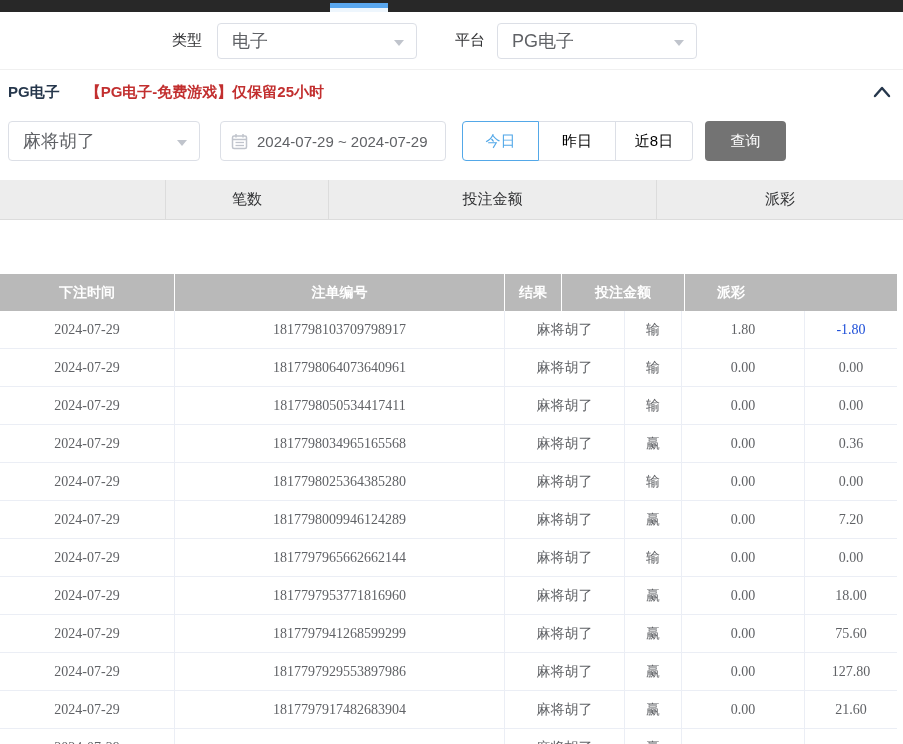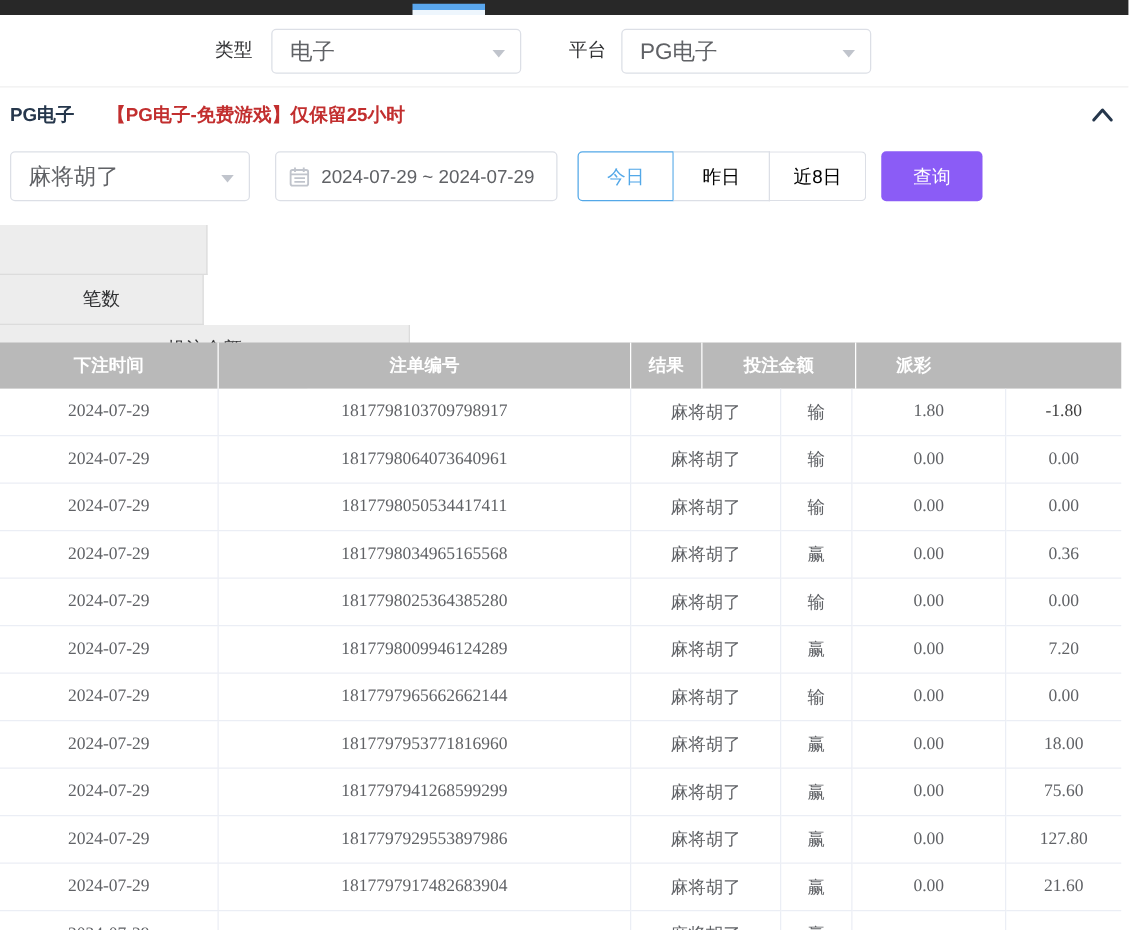--- a/index.html
+++ b/index.html
@@ -45,47 +45,47 @@
     border:1px solid #dcdfe6; border-radius:4px; display:flex; align-items:center;
     padding-left:36px; font-size:15px; color:#606266; cursor:text; }
   .cal-icon { position:absolute; left:10px; top:11px; }
   .btn-group { display:flex; margin-left:16px; }
   .qbtn { width:77px; height:40px; background:#fff; border:1px solid #dcdfe6;
     border-left-width:0; font-size:15px; color:#000000; display:flex;
     align-items:center; justify-content:center; cursor:pointer; }
   .qbtn:first-child { border-left-width:1px; border-radius:4px 0 0 4px; }
   .qbtn:last-child { border-radius:0 4px 4px 0; }
   .qbtn.active { border:1px solid #53a8e8; color:#53a8e8; }
-  .search-btn { margin-left:12px; width:81px; height:40px; background:#8b5cf6;
+  .search-btn { margin-left:12px; width:81px; height:40px; background:#737373;
     border:none; border-radius:4px; color:#fff; font-size:15px; display:flex;
     align-items:center; justify-content:center; cursor:pointer; }
 
   
   .summary { position:absolute; left:0; top:180px; width:903px; font-size:15px; }
-  .sum-row { display:flex;flex-direction:column; }
+  .sum-row { display:flex; }
   .sum-cell { display:flex; align-items:center; justify-content:center; }
   .sum-head .sum-cell { height:40px; background:#ededed; color:#303133;
     border-right:1px solid #dcdcdc; border-bottom:1px solid #dcdcdc; }
   .sum-head .sum-cell:last-child { border-right:none; }
   .sum-body .sum-cell { height:42px; background:#fff; color:#303133;
     border-right:1px solid #e8e8e8; border-bottom:1px solid #e8e8e8; }
   .sum-body .sum-cell:last-child { border-right:none; }
   .sc0 { width:166px; } .sc1 { width:163px; } .sc2 { width:328px; } .sc3 { width:246px; }
 
   
   .bet-table { position:absolute; left:0; top:274px; width:897px; }
   .thead { display:flex; height:37px; background:#b9b9b9; }
   .th { display:flex; align-items:center; justify-content:center; color:#fff;
     font-size:14px; font-weight:bold; border-right:1px solid #fff; }
   .th:last-child { border-right:none; }
   .trow { display:flex; height:38px; background:#fff;font-family:Liberation Serif, serif; }
   .td { display:flex; align-items:center; justify-content:center; font-size:14px;
     color:#606266; border-right:1px solid #ebeef5; border-bottom:1px solid #ebeef5; }
   .td:last-child { border-right:none; }
-  .td.neg { color:#404040; }
+  .td.neg { color:#1d4ed8; }
   .c0 { width:175px; } .c1 { width:330px; } .c2 { width:120px; }
   .c3 { width:57px; } .c4 { width:123px; } .c5 { width:92px; }
 </style>
 </head>
 <body>
 
 <div class="page">
 
   <div class="topbar">
     <div class="tab-indicator">

